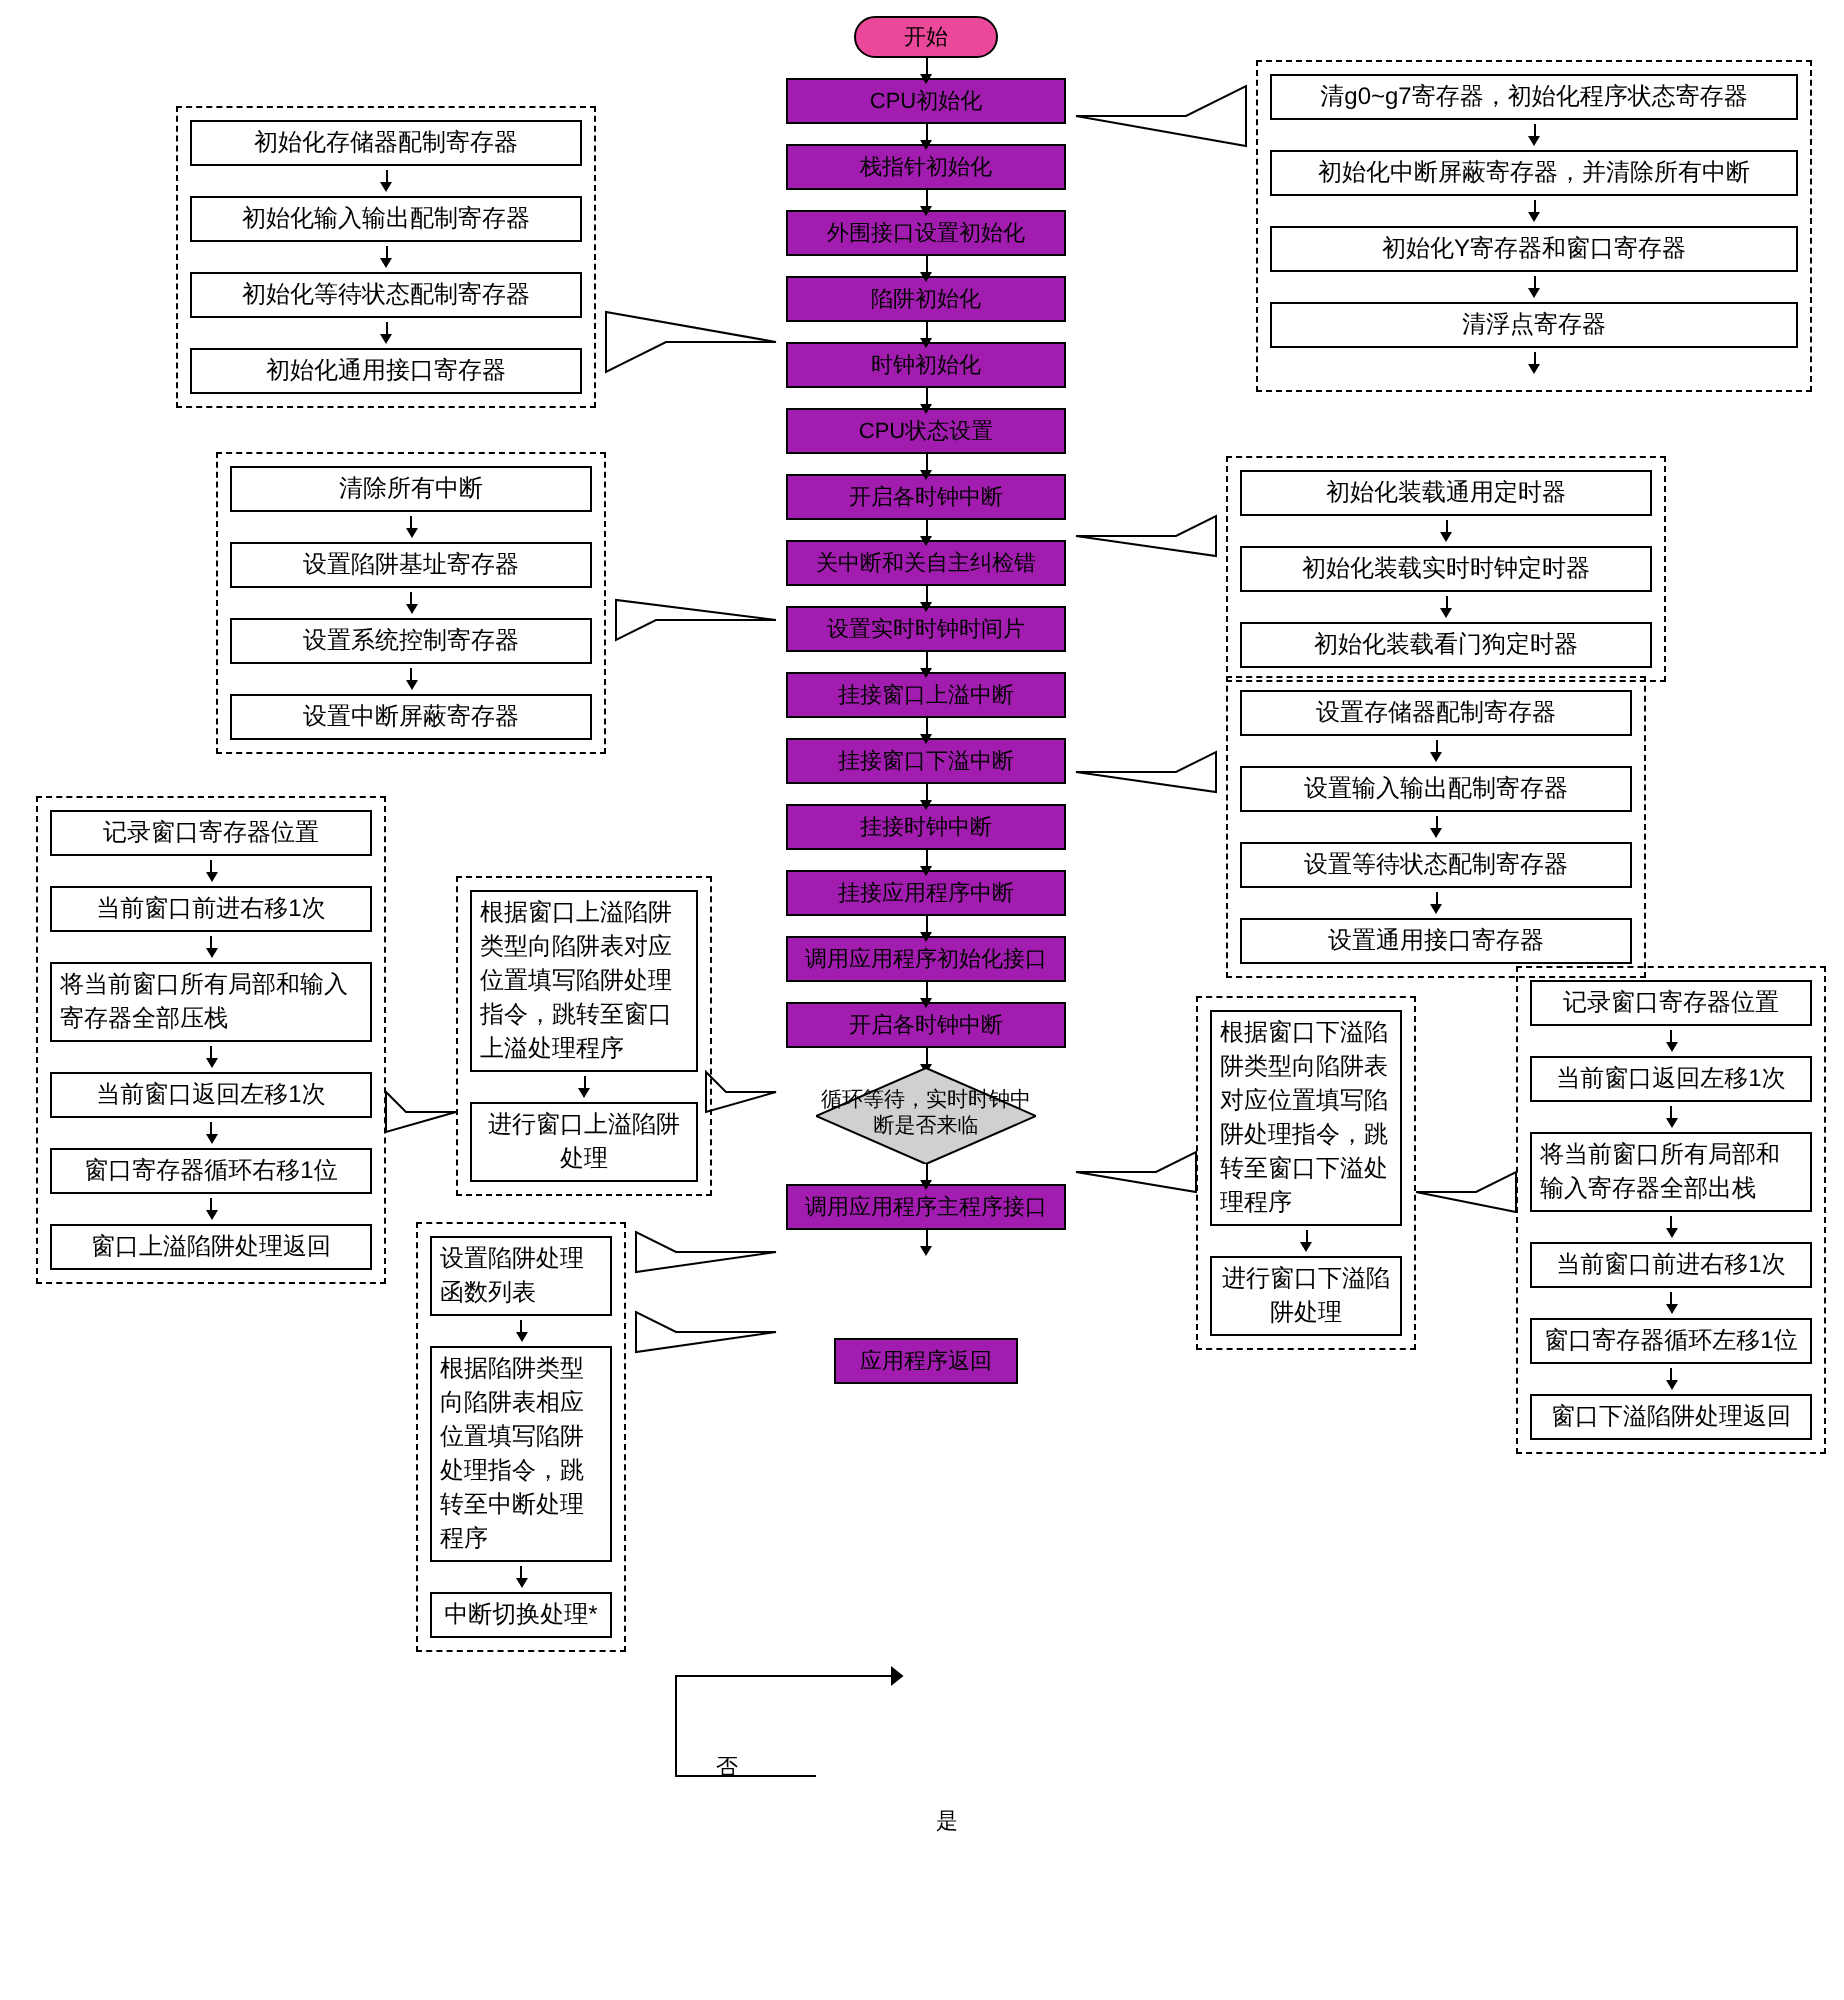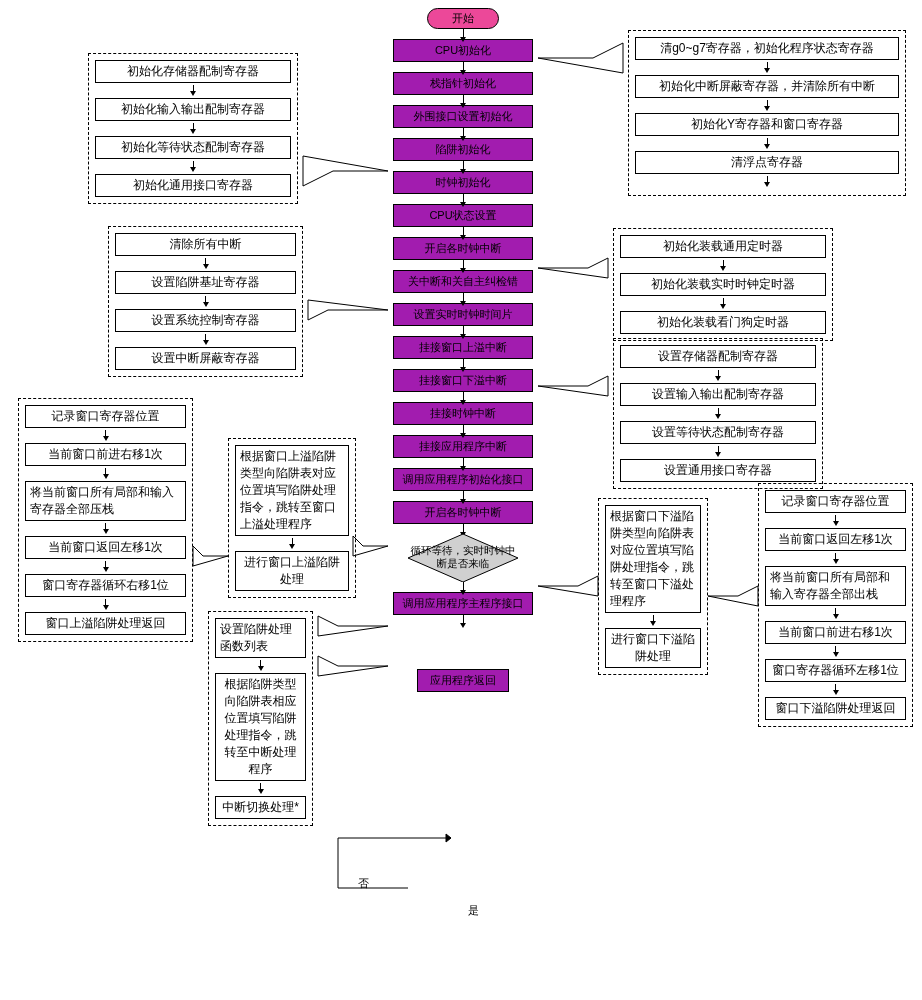--- a/index.html
+++ b/index.html
@@ -317,19 +317,19 @@
     <div class="item-box">窗口寄存器循环左移1位</div>
     <span class="item-line"></span>
       <span class="item-arrow"></span>
     <div class="item-box">窗口下溢陷阱处理返回</div>
   </div>
 
   <div class="group-box" style="left:200px;top:603px;width:105px;">
     <div class="item-box" style="text-align:left">设置陷阱处理函数列表</div>
     <span class="item-line"></span>
       <span class="item-arrow"></span>
-    <div class="item-box" style="text-align:center">根据陷阱类型向陷阱表相应位置填写陷阱处理指令，跳转至中断处理程序</div>
+    <div class="item-box" style="text-align:left">根据陷阱类型向陷阱表相应位置填写陷阱处理指令，跳转至中断处理程序</div>
     <span class="item-line"></span>
       <span class="item-arrow"></span>
     <div class="item-box">中断切换处理*</div>
   </div>
 
 </div>
 
 </body></html>

